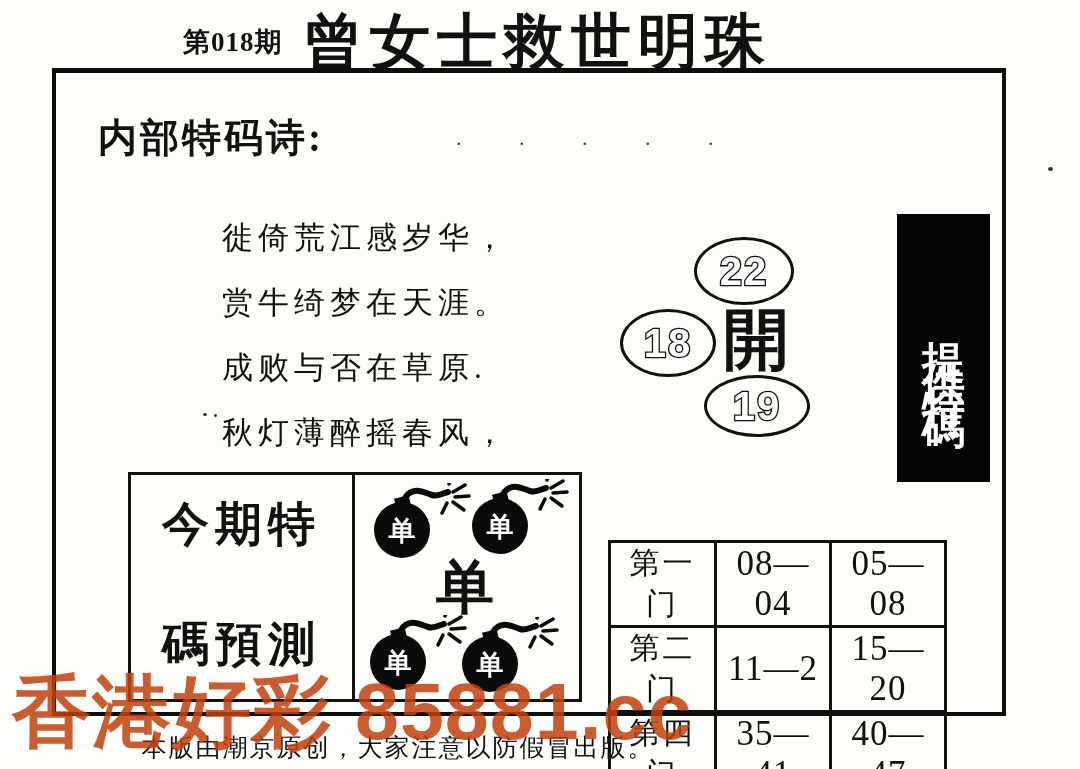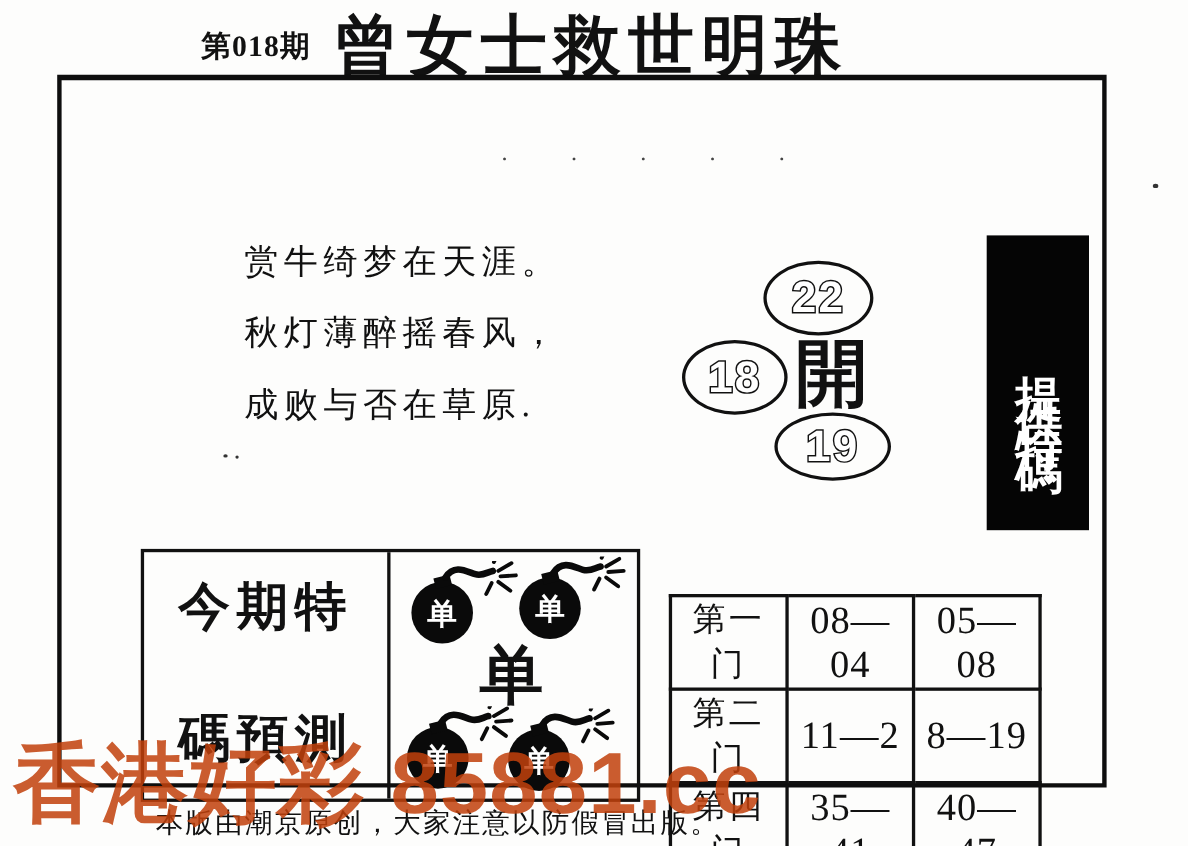--- a/index.html
+++ b/index.html
@@ -63,21 +63,21 @@
   .side-banner{
     position:absolute;left:841px;top:141px;width:93px;height:268px;
     background:#050505;color:#fff;
     display:flex;align-items:center;justify-content:center;
     writing-mode:vertical-rl;text-orientation:upright;
     font-size:43px;font-weight:600;letter-spacing:22px;
     padding-top:6px;box-sizing:border-box;
   }
   
   .pred-box{
-    position:absolute;left:72px;top:426px;width:454px;height:230px;
+    position:absolute;left:72px;top:399px;width:454px;height:230px;
     box-sizing:border-box;border:3px solid #111;display:flex;
   }
   .pred-left{
     width:224px;box-sizing:border-box;border-right:3px solid #111;
     position:relative;
   }
   .pred-title1,.pred-title2{
     position:absolute;left:0;width:100%;text-align:center;
     font-size:47px;font-weight:700;letter-spacing:6px;
   }
@@ -129,26 +129,28 @@
   .speck-c{left:158px;top:341px;width:3px;height:3px;}
 </style>
 </head>
 <body>
 
 <div class="issue">第018期</div>
 <div class="main-title">曾女士救世明珠</div>
 
 <div class="main-box">
 
+  <div class="poem-label">内部特码诗:</div>
   <div class="poem-dots">. .  .  . .</div>
 
   <div class="poem">
+    <div>徙倚荒江感岁华，</div>
     <div>赏牛绮梦在天涯。</div>
+    <div>成败与否在草原.</div>
     <div>秋灯薄醉摇春风，</div>
-    <div>成败与否在草原.</div>
   </div>
 
   <div class="oval oval-top">
     <span class="bubble-num">22</span>
   </div>
   <div class="oval oval-left">
     <span class="bubble-num">18</span>
   </div>
   <div class="kai">開</div>
   <div class="oval oval-bottom">
@@ -236,21 +238,21 @@
   <table class="gate-table">
     <tbody>
       <tr>
         <td class="gate-name">第一门</td>
         <td class="gate-range">08—04</td>
         <td class="gate-range">05—08</td>
       </tr>
       <tr>
         <td class="gate-name">第二门</td>
         <td class="gate-range">11—2</td>
-        <td class="gate-range">8—19</td>
+        <td class="gate-range">15—20</td>
       </tr>
       <tr>
         <td class="gate-name">第四门</td>
         <td class="gate-range">35—41</td>
         <td class="gate-range">40—47</td>
       </tr>
     </tbody>
   </table>
 
   <div class="speck speck-a"></div>

